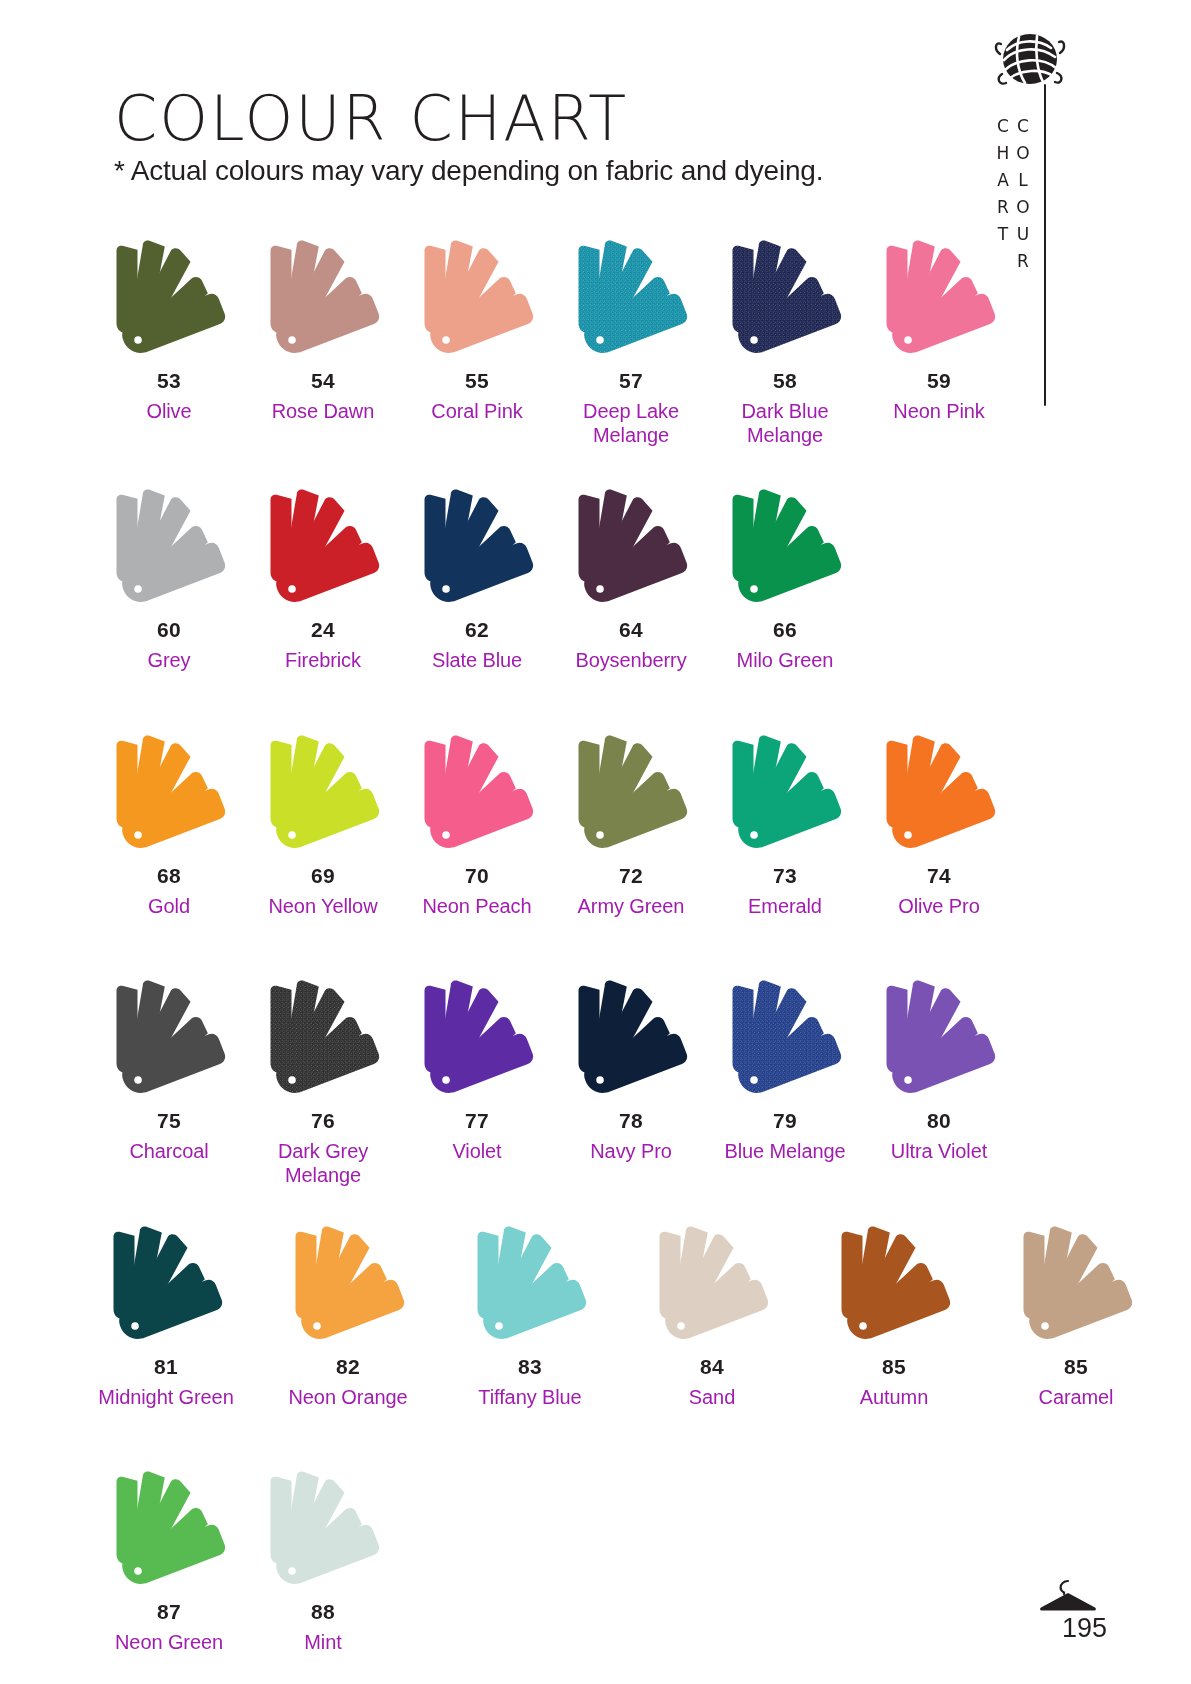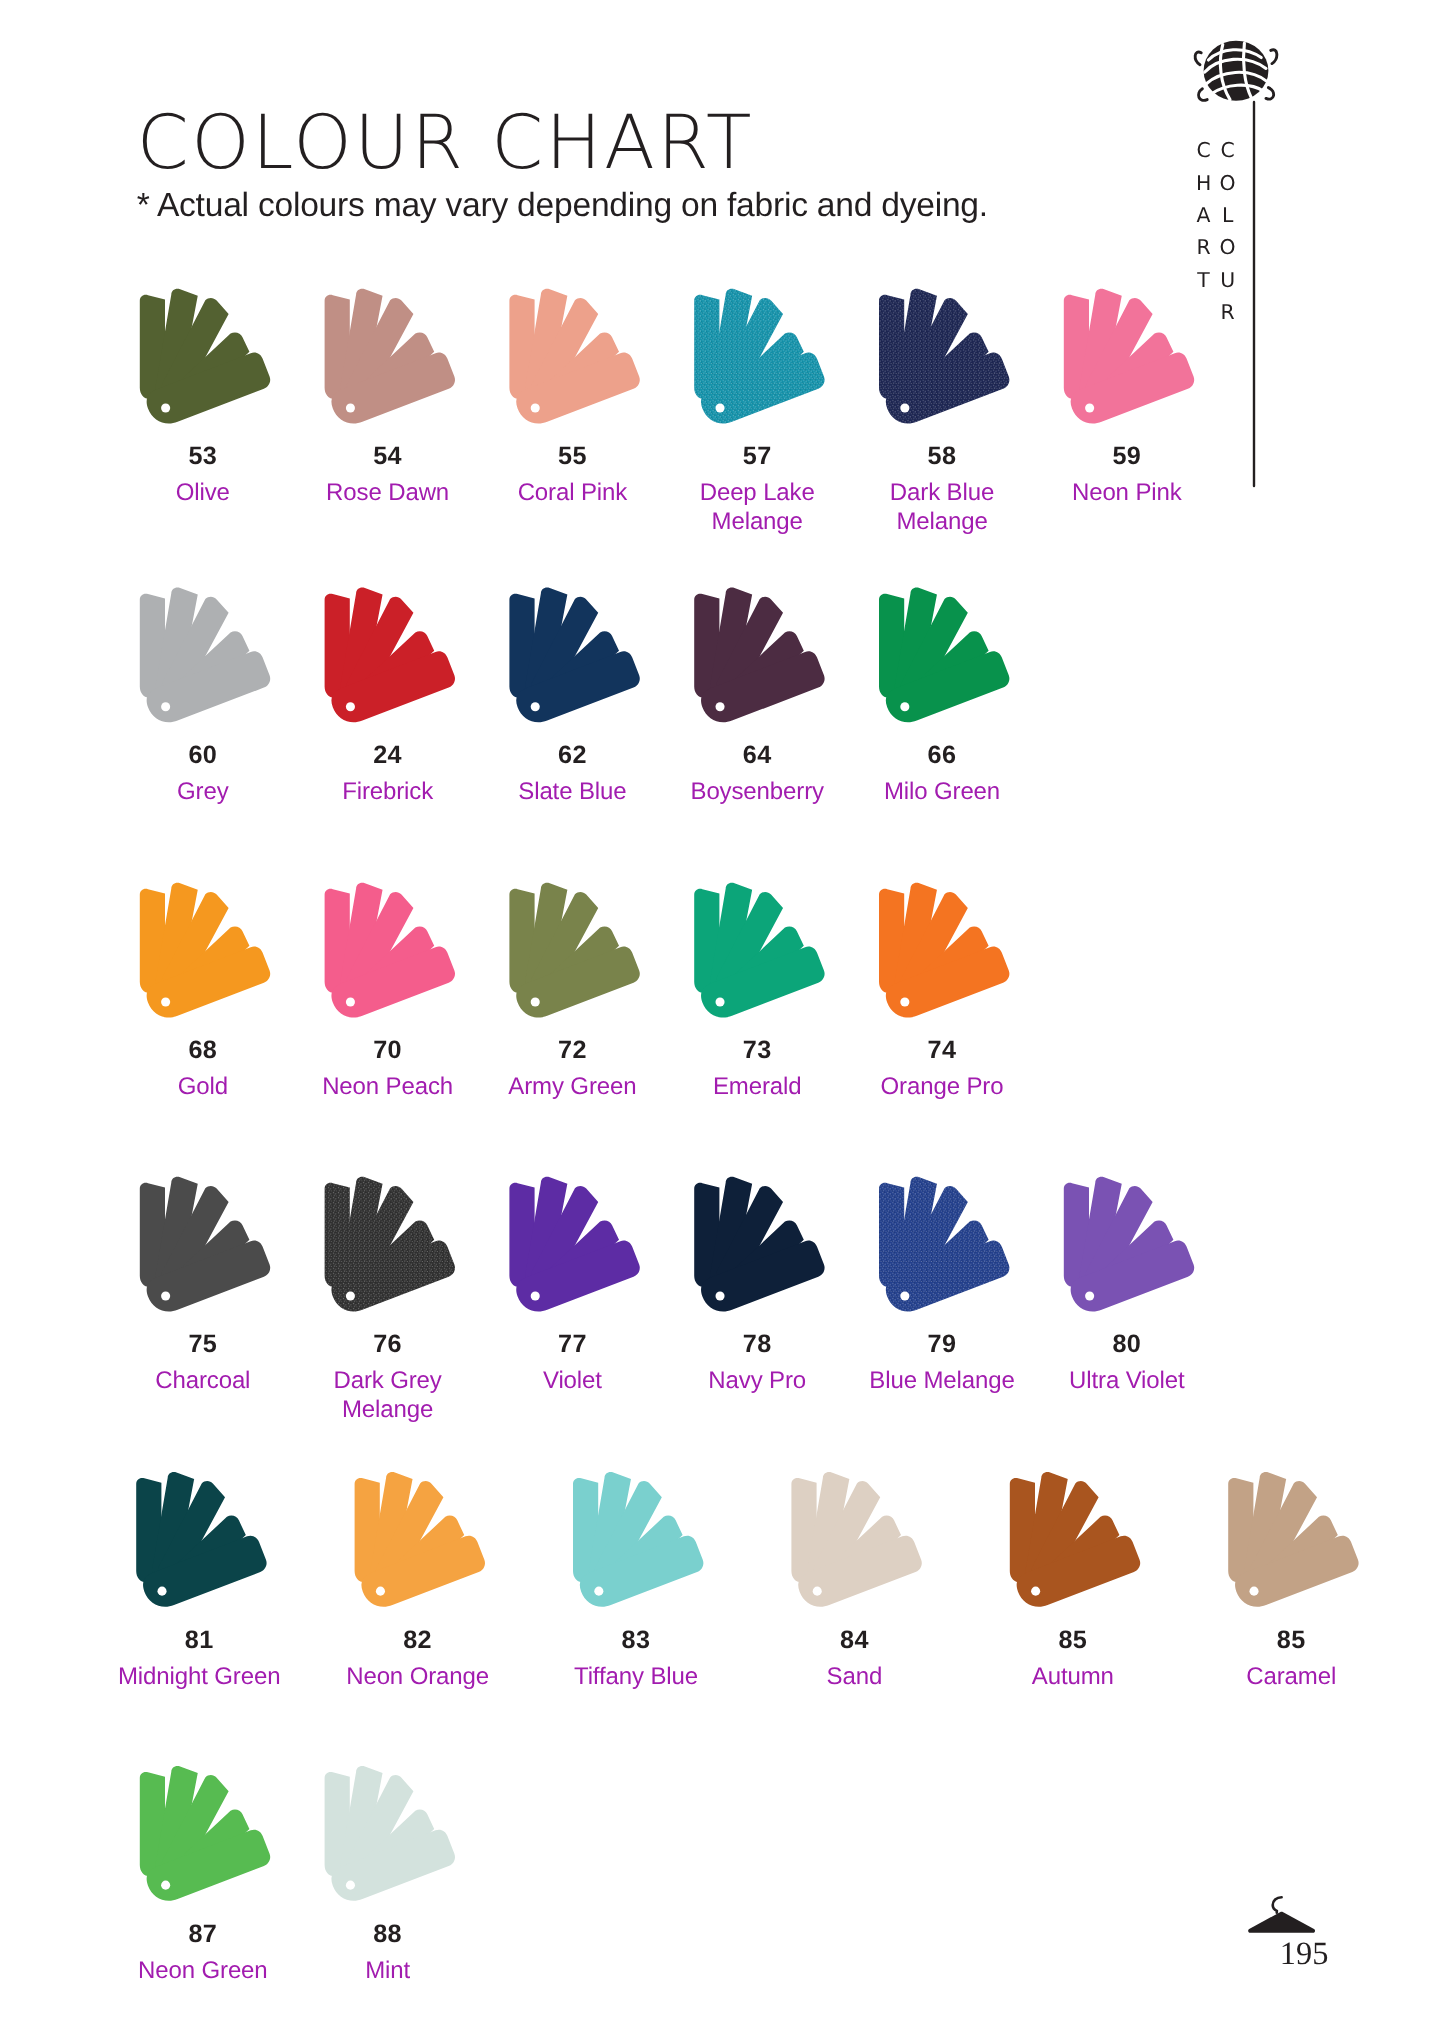--- a/index.html
+++ b/index.html
@@ -138,21 +138,21 @@
     width: 58px;
     height: 34px;
   }
   #page-number {
     position: absolute;
     right: 12px;
     bottom: 4px;
     font-size: 27px;
     font-weight: 400;
     color: #231f20;
-    font-family: Liberation Serif, serif;
+    font-family: Liberation Sans, sans-serif;
   }
 </style>
 </head>
 <body>
 
 <div id="page-title">COLOUR CHART</div>
 
 <div id="disclaimer">* Actual colours may vary depending on fabric and dyeing.</div>
 
 <div id="sidebar">
@@ -400,20 +400,36 @@
             </g>
           </svg>
         </div>
         <div class="swatch-code">68</div>
         <div class="swatch-name">Gold</div>
       </div>
       <div class="swatch-cell">
         <div class="fan-wrap">
           <svg viewBox="20 0 120 120" xmlns="http://www.w3.org/2000/svg">
             <g>
+              <path d="M30 14 C30 10.5 33 8.5 36.5 9.5 L50 13 L50 92 L38 92 C33 92 30 88 30 83 Z" fill="#c9df28"></path>
+              <path d="M55 9 C55 5.5 58.5 3.5 62 4.8 L76 10 L60 94 L48 90 C43.5 88.5 41.5 84 43 79.5 Z" fill="#c9df28"></path>
+              <path d="M82 13.5 C84.5 11 88.5 11 91 13.8 L100.5 24.5 L62 96 L51.5 90 C47.5 87.5 46 82.5 48.5 78.5 Z" fill="#c9df28"></path>
+              <path d="M102 40 C105.5 38 110 39.3 111.5 42.8 L117 54.5 L68 100 L58.5 93 C55 90.5 54.5 85.5 57 82 Z" fill="#c9df28"></path>
+              <path d="M44 84 L118 55.5 C122 54 126 56 127.5 60 L133 74 C134.5 78 132.5 82.2 128.5 83.8 L60 110 C50 114 40 109 36.5 99.5 C33.5 91 37 87 44 84 Z" fill="#c9df28"></path>
+              <circle cx="50.5" cy="99" r="3.6" fill="#ffffff"></circle>
+            </g>
+          </svg>
+        </div>
+        <div class="swatch-code">69</div>
+        <div class="swatch-name">Neon Yellow</div>
+      </div>
+      <div class="swatch-cell">
+        <div class="fan-wrap">
+          <svg viewBox="20 0 120 120" xmlns="http://www.w3.org/2000/svg">
+            <g>
               <path d="M30 14 C30 10.5 33 8.5 36.5 9.5 L50 13 L50 92 L38 92 C33 92 30 88 30 83 Z" fill="#f45d8c"></path>
               <path d="M55 9 C55 5.5 58.5 3.5 62 4.8 L76 10 L60 94 L48 90 C43.5 88.5 41.5 84 43 79.5 Z" fill="#f45d8c"></path>
               <path d="M82 13.5 C84.5 11 88.5 11 91 13.8 L100.5 24.5 L62 96 L51.5 90 C47.5 87.5 46 82.5 48.5 78.5 Z" fill="#f45d8c"></path>
               <path d="M102 40 C105.5 38 110 39.3 111.5 42.8 L117 54.5 L68 100 L58.5 93 C55 90.5 54.5 85.5 57 82 Z" fill="#f45d8c"></path>
               <path d="M44 84 L118 55.5 C122 54 126 56 127.5 60 L133 74 C134.5 78 132.5 82.2 128.5 83.8 L60 110 C50 114 40 109 36.5 99.5 C33.5 91 37 87 44 84 Z" fill="#f45d8c"></path>
               <circle cx="50.5" cy="99" r="3.6" fill="#ffffff"></circle>
             </g>
           </svg>
         </div>
         <div class="swatch-code">70</div>
@@ -458,21 +474,21 @@
               <path d="M30 14 C30 10.5 33 8.5 36.5 9.5 L50 13 L50 92 L38 92 C33 92 30 88 30 83 Z" fill="#f47421"></path>
               <path d="M55 9 C55 5.5 58.5 3.5 62 4.8 L76 10 L60 94 L48 90 C43.5 88.5 41.5 84 43 79.5 Z" fill="#f47421"></path>
               <path d="M82 13.5 C84.5 11 88.5 11 91 13.8 L100.5 24.5 L62 96 L51.5 90 C47.5 87.5 46 82.5 48.5 78.5 Z" fill="#f47421"></path>
               <path d="M102 40 C105.5 38 110 39.3 111.5 42.8 L117 54.5 L68 100 L58.5 93 C55 90.5 54.5 85.5 57 82 Z" fill="#f47421"></path>
               <path d="M44 84 L118 55.5 C122 54 126 56 127.5 60 L133 74 C134.5 78 132.5 82.2 128.5 83.8 L60 110 C50 114 40 109 36.5 99.5 C33.5 91 37 87 44 84 Z" fill="#f47421"></path>
               <circle cx="50.5" cy="99" r="3.6" fill="#ffffff"></circle>
             </g>
           </svg>
         </div>
         <div class="swatch-code">74</div>
-        <div class="swatch-name">Orange Pro</div>
+        <div class="swatch-name">Olive Pro</div>
       </div>
     </div>
     <div class="swatch-row" style="margin-bottom: 34px;">
       <div class="swatch-cell">
         <div class="fan-wrap">
           <svg viewBox="20 0 120 120" xmlns="http://www.w3.org/2000/svg">
             <g>
               <path d="M30 14 C30 10.5 33 8.5 36.5 9.5 L50 13 L50 92 L38 92 C33 92 30 88 30 83 Z" fill="#4b4b4b"></path>
               <path d="M55 9 C55 5.5 58.5 3.5 62 4.8 L76 10 L60 94 L48 90 C43.5 88.5 41.5 84 43 79.5 Z" fill="#4b4b4b"></path>
               <path d="M82 13.5 C84.5 11 88.5 11 91 13.8 L100.5 24.5 L62 96 L51.5 90 C47.5 87.5 46 82.5 48.5 78.5 Z" fill="#4b4b4b"></path>

